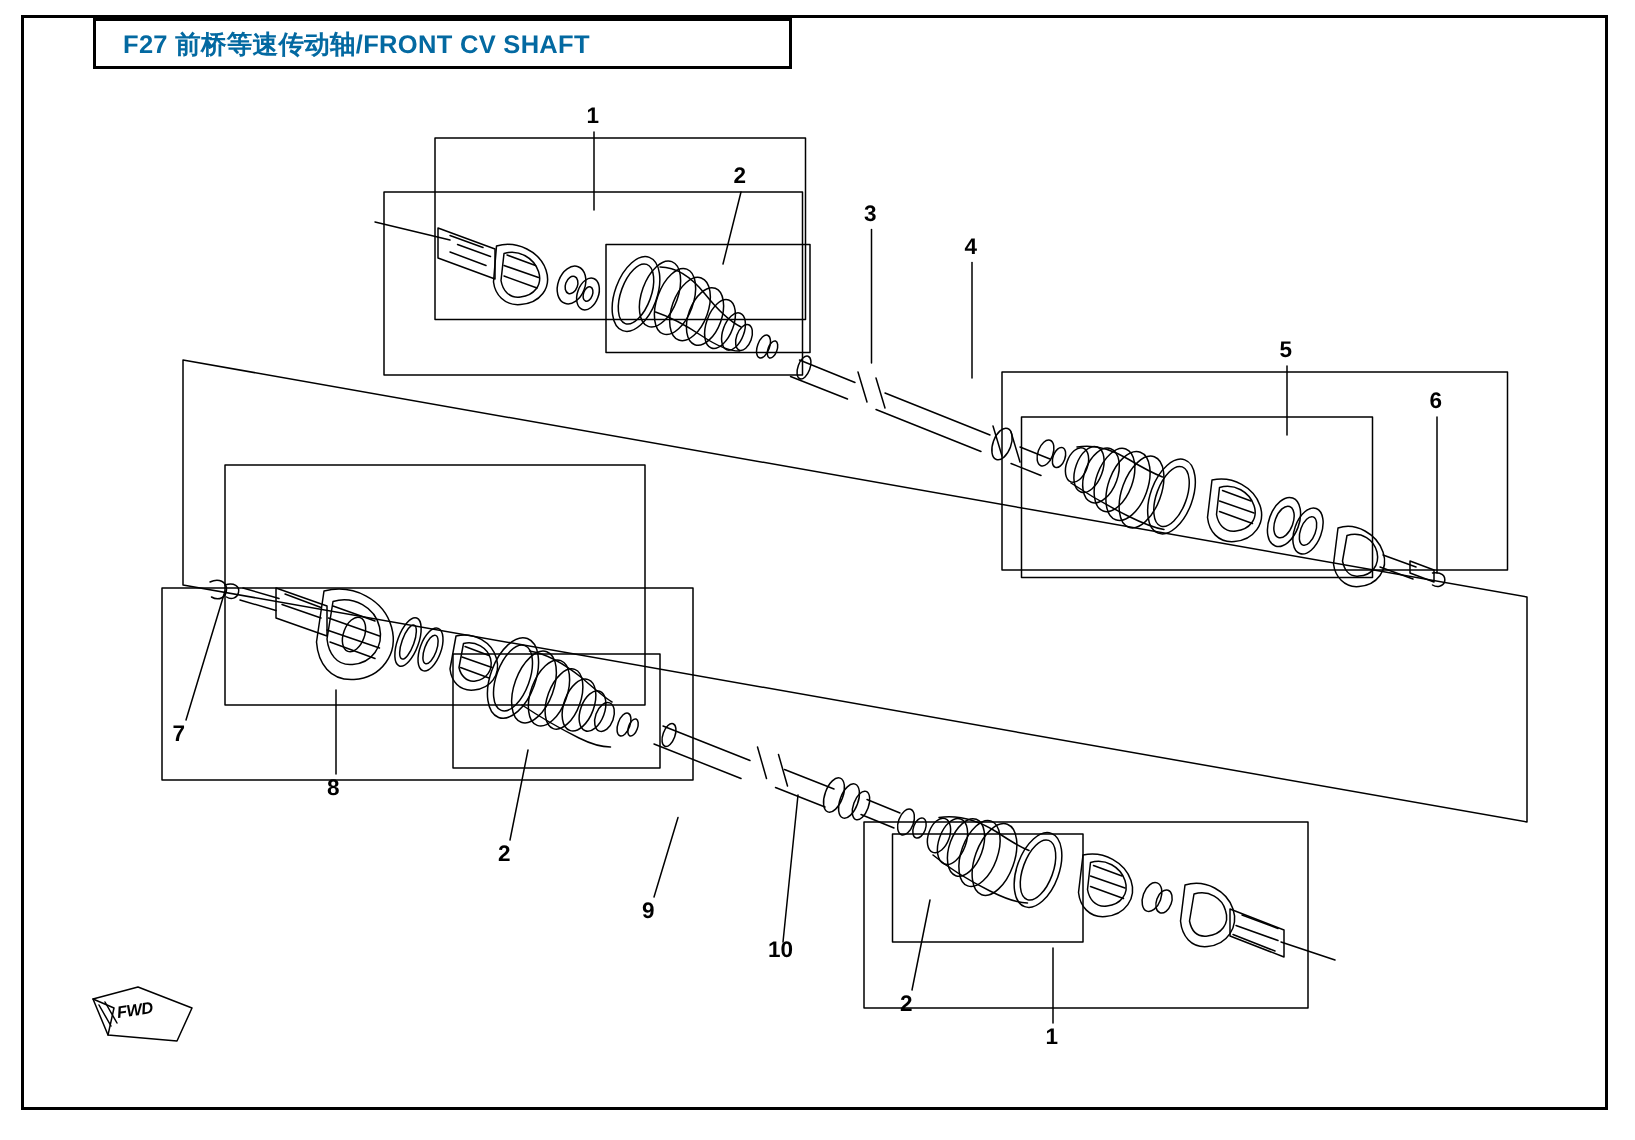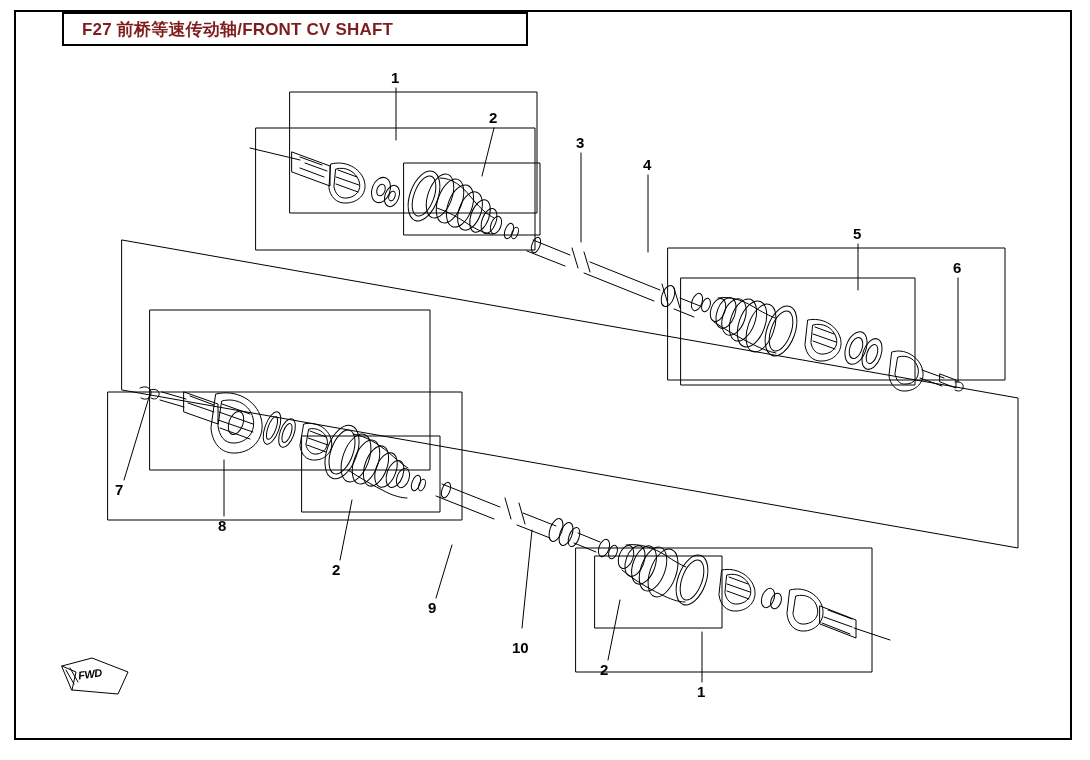--- a/index.html
+++ b/index.html
@@ -37,21 +37,21 @@
     border: 2px solid #000;
     box-sizing: border-box;
     background: #fff;
     display: flex;
     align-items: center;
     padding-left: 18px;
   }
   .title-text {
     font-size: 17px;
     font-weight: bold;
-    color: #7f1d1d;
+    color: #0369a1;
     letter-spacing: 0.2px;
     white-space: nowrap;
   }
   
   #diagram {
     position: absolute;
     left: 0;
     top: 0;
     width: 1090px;
     height: 760px;
@@ -319,19 +319,19 @@
   <div class="num-label" style="left:391px; top:70px;">1</div>
   <div class="num-label" style="left:489px; top:110px;">2</div>
   <div class="num-label" style="left:576px; top:135px;">3</div>
   <div class="num-label" style="left:643px; top:157px;">4</div>
   <div class="num-label" style="left:853px; top:226px;">5</div>
   <div class="num-label" style="left:953px; top:260px;">6</div>
   <div class="num-label" style="left:115px; top:482px;">7</div>
   <div class="num-label" style="left:218px; top:518px;">8</div>
   <div class="num-label" style="left:332px; top:562px;">2</div>
   <div class="num-label" style="left:428px; top:600px;">9</div>
-  <div class="num-label" style="left:512px; top:640px;">10</div>
+  <div class="num-label" style="left:512px; top:626px;">10</div>
   <div class="num-label" style="left:600px; top:662px;">2</div>
   <div class="num-label" style="left:697px; top:684px;">1</div>
 
   <div class="fwd-text">FWD</div>
 
 </div>
 
 </body></html>

